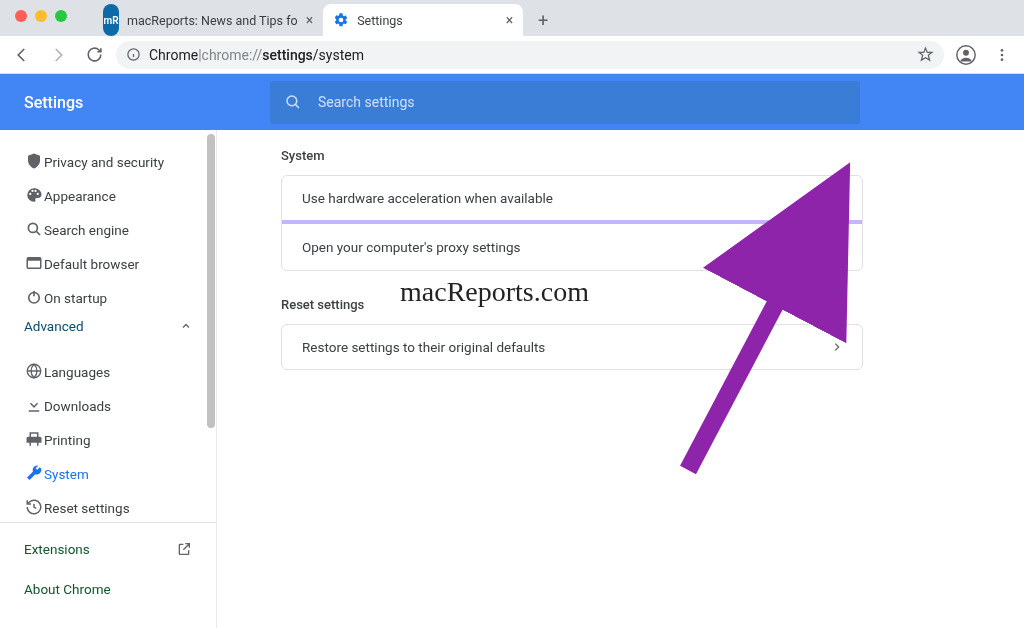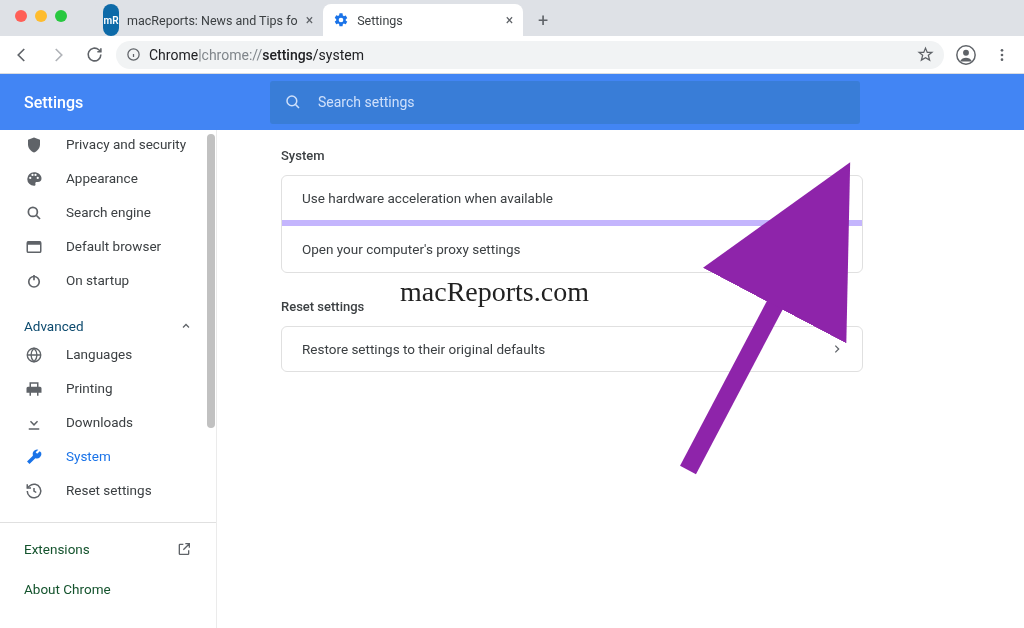--- a/index.html
+++ b/index.html
@@ -32,33 +32,33 @@
   .app-header .title { font-size: 16px; font-weight: 500; width: 246px; }
   .searchbox { flex: 0 0 590px; height: 43px; background: #397dd7; border-radius: 3px; display:flex; align-items:center; padding: 0 14px; gap: 16px; color: #cfe0fb; }
   .searchbox input { background:transparent; border:none; outline:none; color:#fff; font-size:14px; flex:1; }
   .searchbox input::placeholder { color:#cfe0fb; }
 
   
   .content { display:flex; height: calc(628px - 36px - 38px - 56px); position: relative; }
   .sidebar { width: 216px; height:100%; overflow-y: hidden; background:#fff; position: relative; }
   .side-scroll { position:absolute; right:0; top:4px; bottom:4px; width:10px; }
   .side-scroll .thumb{ position:absolute; top:0; width:8px; left:1px; height:60%; background:#c1c1c1; border-radius:4px;}
-  .nav-item { display:flex; align-items:flex-start; height:34px; padding-left: 24px; gap: 22px; font-size: 13.5px; color:#3c4043; cursor:pointer; }
+  .nav-item { display:flex; align-items:flex-end; height:34px; padding-left: 24px; font-size: 13.5px; color:#3c4043; cursor:pointer; }
   .nav-item .icon { width:20px; color:#5f6368; display:flex; align-items:center; justify-content:center; }
   .nav-item.active { color:#1a73e8; }
   .nav-item.active .icon { color:#1a73e8; }
   .nav-section { display:flex; align-items:center; height:40px; padding: 0 24px; font-size:13.5px; color:#0c4a6e; justify-content: space-between;}
   .nav-divider { height:1px; background:#e0e0e0; margin: 6px 0;}
   .ext-row { display:flex; align-items:center; justify-content:space-between; padding: 0 24px 0 24px; height:40px; font-size:13.5px; color:#14532d;}
 
   .main { flex:1; background:#fff; padding-left: 64px; padding-top: 18px; position: relative; border-left: 1px solid #ebebeb; }
   .section-title { font-size: 13px; color:#3c4043; font-weight: 500; margin-bottom: 12px; }
   .card { width: 582px; border: 1px solid #e0e0e0; border-radius: 6px; background:#fff; }
   .row { display:flex; align-items:center; justify-content:space-between; padding: 14px 20px; font-size: 13.5px; color:#3c4043;}
-  .row + .row { border-top: 6px solid #c4b5fd; }
+  .row + .row { border-top: 4px solid #c4b5fd; }
   .toggle { width: 34px; height: 14px; background:#a8c7fa; border-radius: 8px; position: relative; }
   .toggle .knob { position:absolute; right:-3px; top:-3px; width:20px; height:20px; background:#1a73e8; border-radius:50%; box-shadow: 0 1px 3px rgba(0,0,0,.3);}
 
   
   .watermark { position:absolute; left:400px; top:276px; font-family: Georgia, "Times New Roman", serif; font-size: 28px; color:#222; z-index: 5;}
   .arrow { position:absolute; z-index: 6; pointer-events:none;}
 
   svg { display:block; }
 </style>
 </head>
@@ -213,32 +213,32 @@
           <svg width="18" height="18" viewBox="0 0 24 24" fill="none" stroke="#5f6368" stroke-width="1.8">
             <circle cx="12" cy="12" r="9"></circle>
             <path d="M3 12h18M12 3c2.5 2.5 4 5.5 4 9s-1.5 6.5-4 9c-2.5-2.5-4-5.5-4-9s1.5-6.5 4-9z"></path>
           </svg>
         </span>
       <span>Languages</span>
     </div>
     <div class="nav-item">
       <span class="icon">
           <svg width="18" height="18" viewBox="0 0 24 24" fill="#5f6368">
+            <path d="M12 3v10l4-4 1.4 1.4L12 16 6.6 10.4 8 9l4 4V3zM5 19h14v2H5z"></path>
+          </svg>
+        </span>
+      <span>Downloads</span>
+    </div>
+    <div class="nav-item">
+      <span class="icon">
+          <svg width="18" height="18" viewBox="0 0 24 24" fill="#5f6368">
             <path d="M6 9V3h12v6h2a2 2 0 0 1 2 2v6h-4v4H6v-4H2v-6a2 2 0 0 1 2-2zm2-4v4h8V5zm0 12v4h8v-4z" fill="#5f6368"></path>
           </svg>
         </span>
       <span>Printing</span>
-    </div>
-    <div class="nav-item">
-      <span class="icon">
-          <svg width="18" height="18" viewBox="0 0 24 24" fill="#5f6368">
-            <path d="M12 3v10l4-4 1.4 1.4L12 16 6.6 10.4 8 9l4 4V3zM5 19h14v2H5z"></path>
-          </svg>
-        </span>
-      <span>Downloads</span>
     </div>
     <div class="nav-item active">
       <span class="icon">
           <svg width="18" height="18" viewBox="0 0 24 24" fill="#1a73e8">
             <path d="M21.7 6.3a6 6 0 0 1-7.9 7.2L6 21.3 2.7 18l7.8-7.8A6 6 0 0 1 17.7 2.3l-3.5 3.5 2 2 3.5-3.5z"></path>
           </svg>
         </span>
       <span>System</span>
     </div>
     <div class="nav-item">

